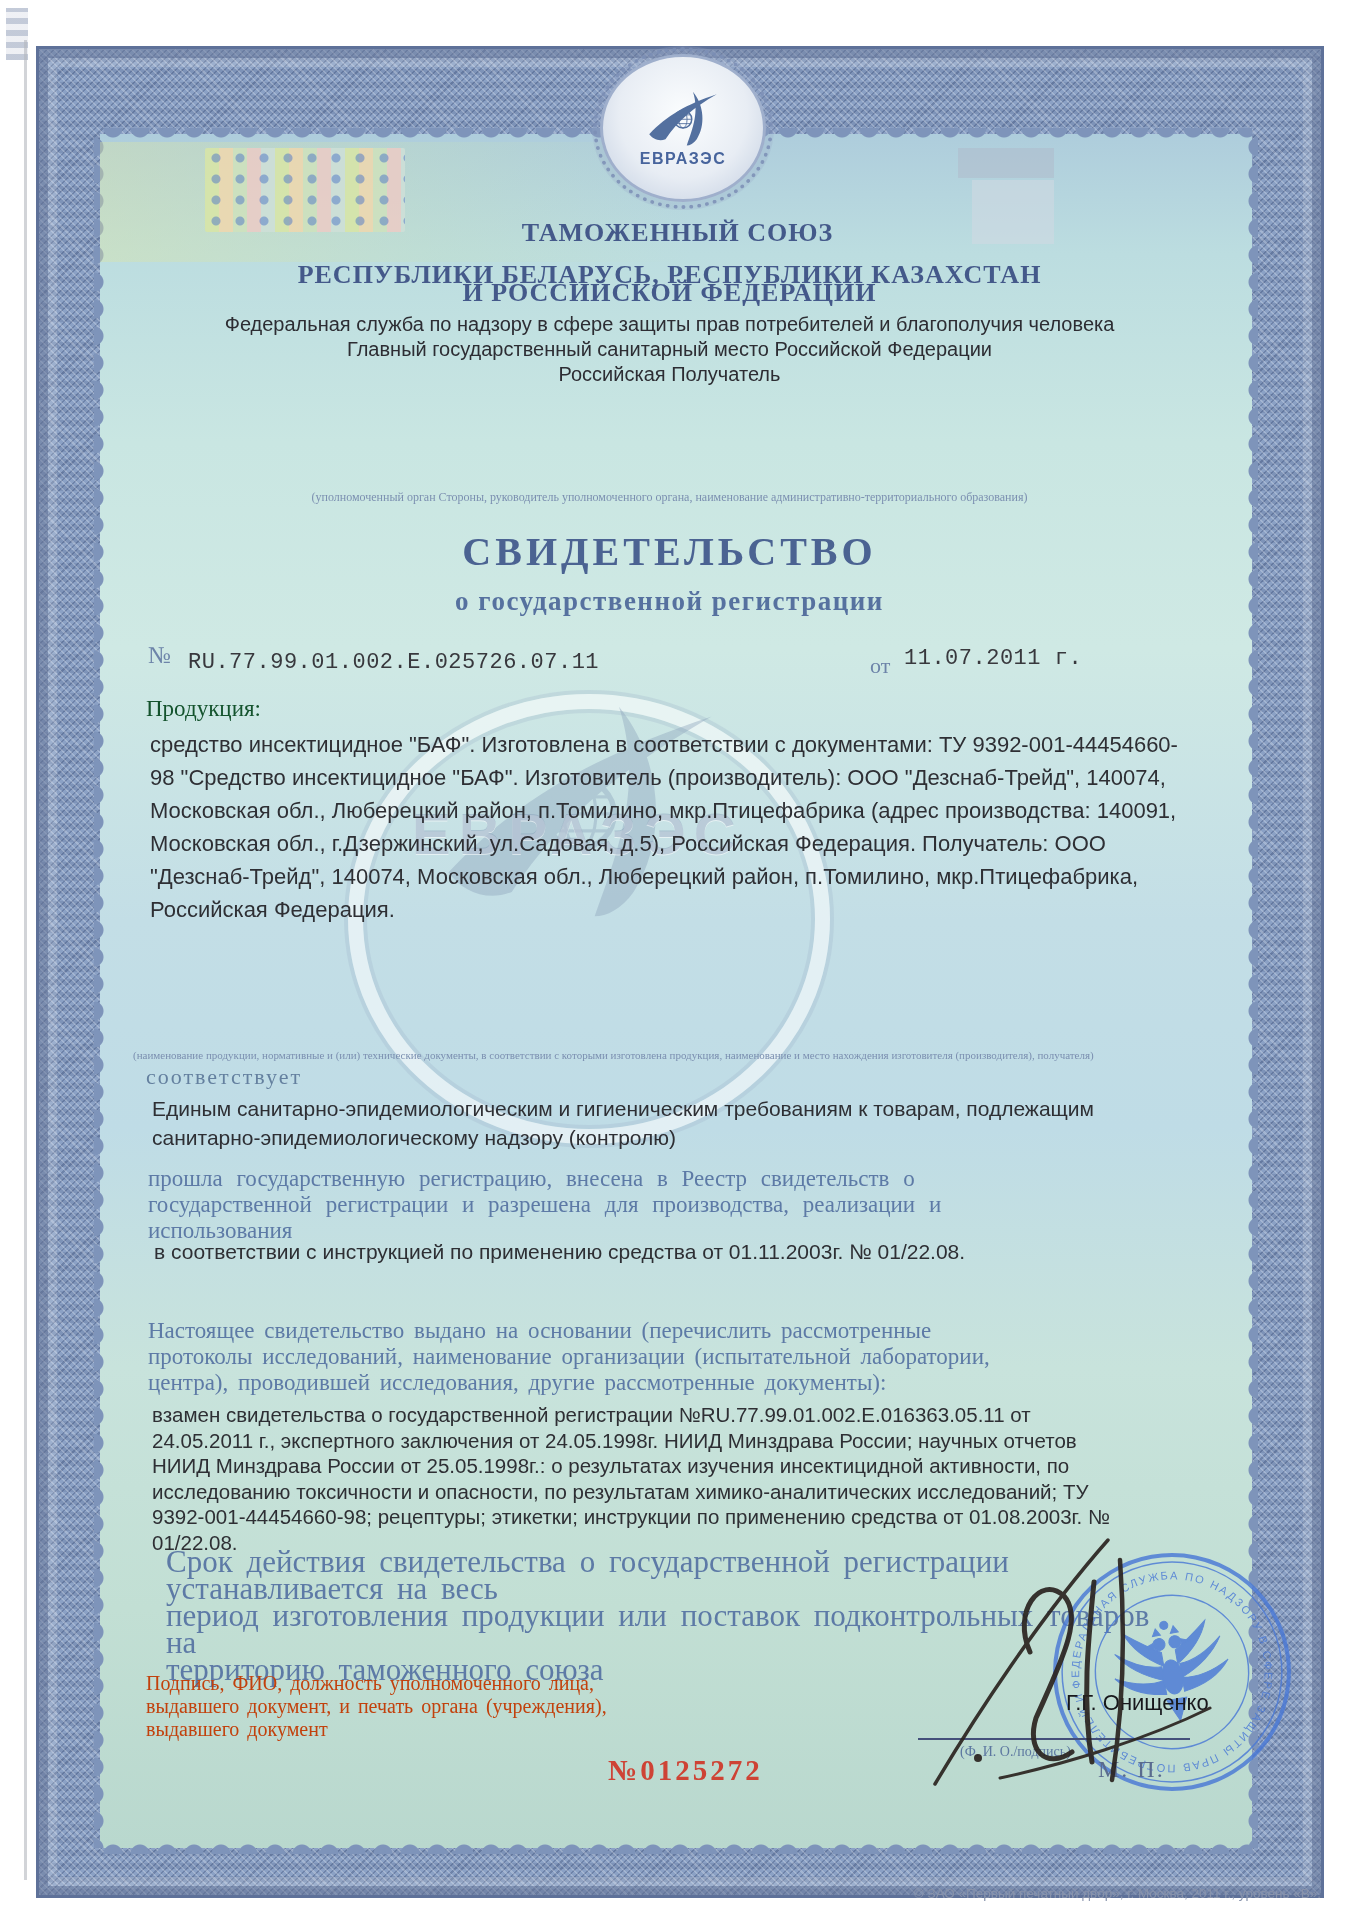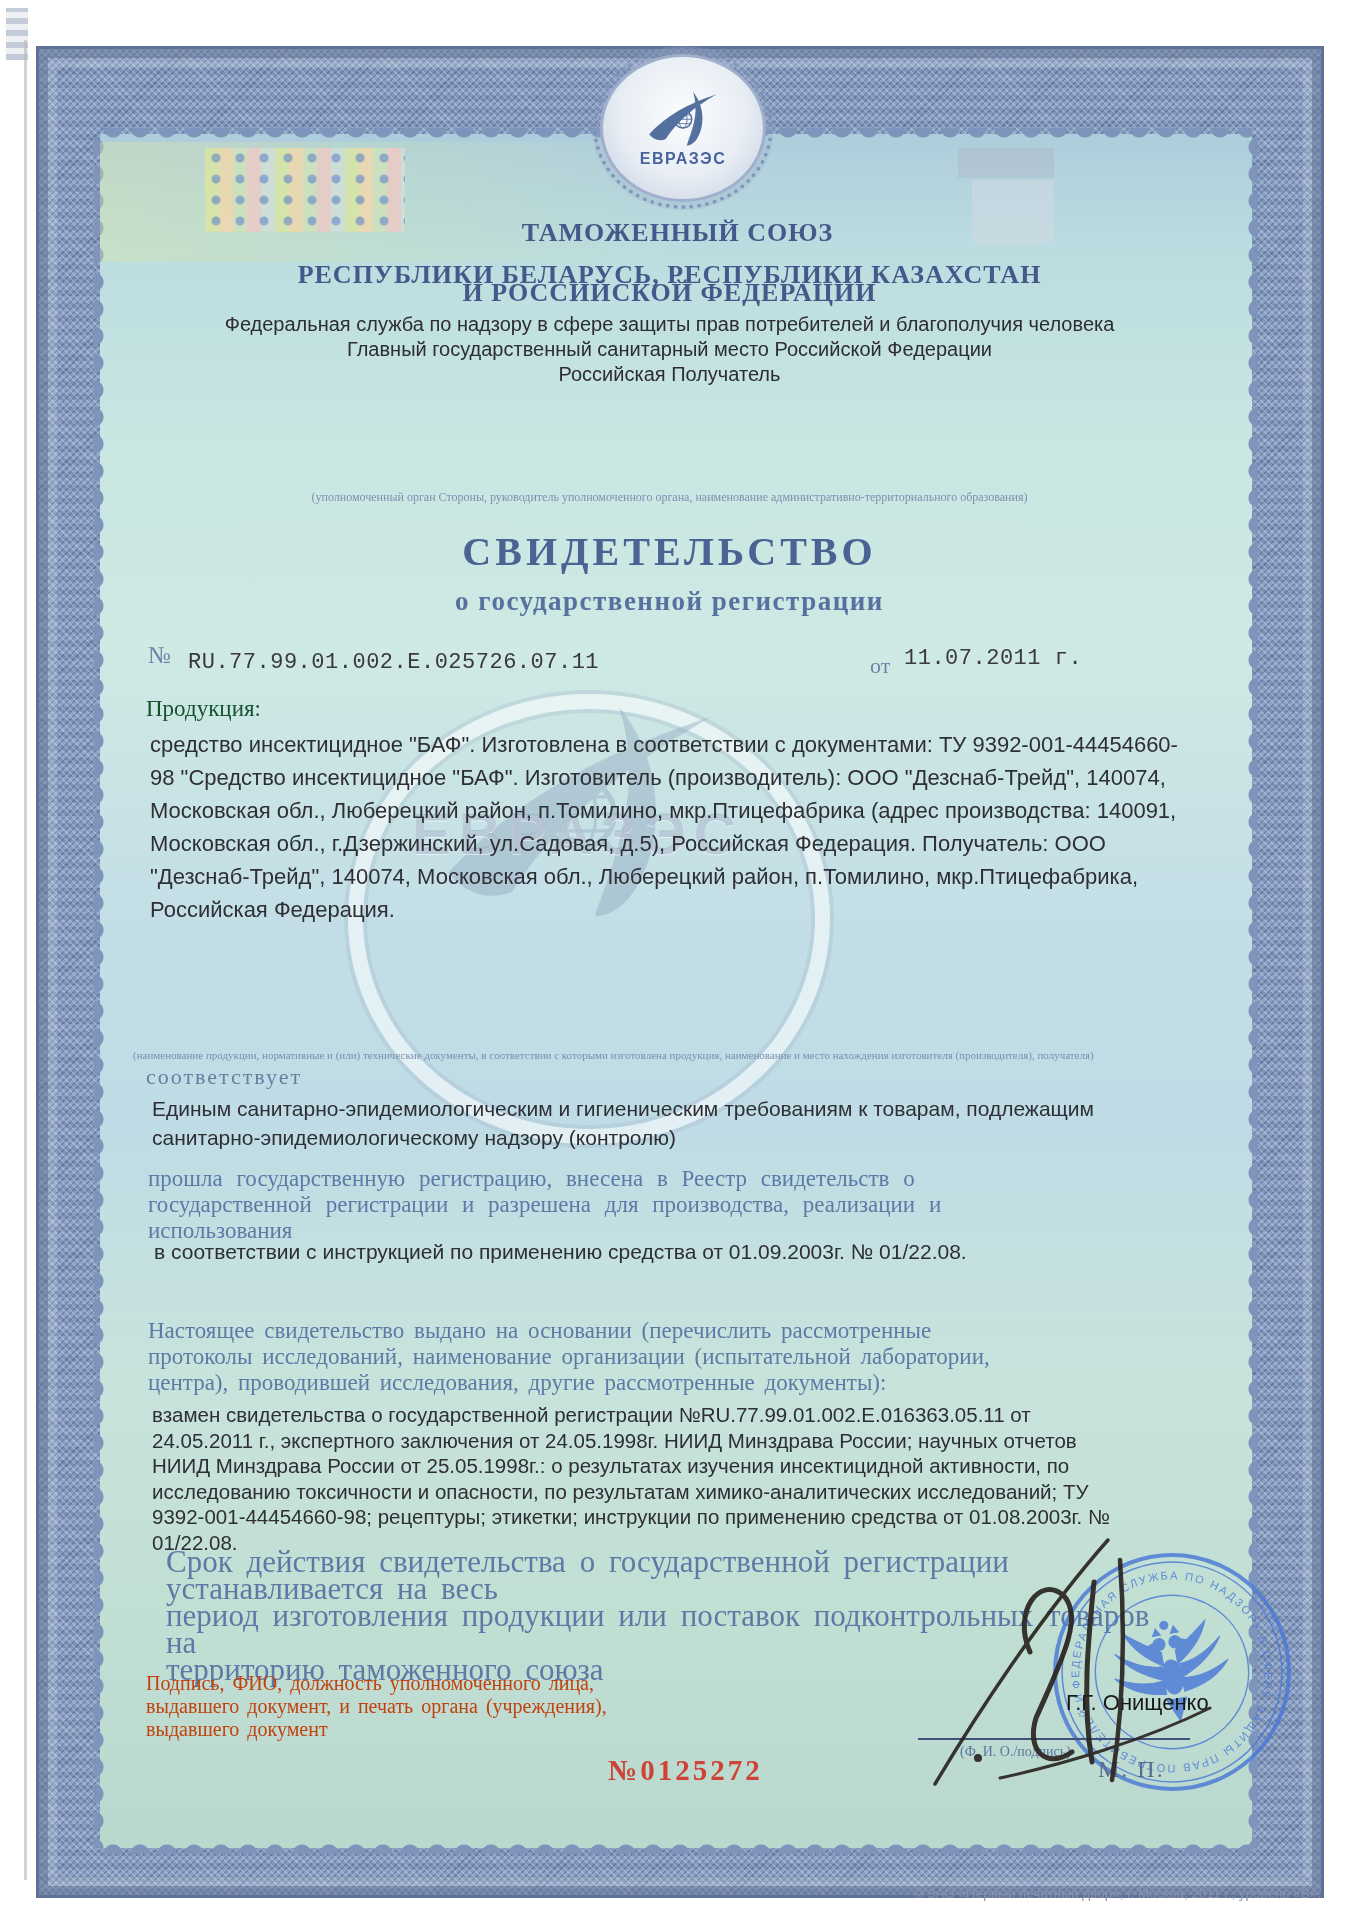--- a/index.html
+++ b/index.html
@@ -144,21 +144,21 @@
 Российская Федерация.</div>
 <div class="t cap" style="left:133px;top:1049px;font-size:11px;white-space:nowrap;">(наименование продукции, нормативные и (или) технические документы, в соответствии с которыми изготовлена продукция, наименование и место нахождения изготовителя (производителя), получателя)</div>
 
 <div class="t serif" style="left:146px;top:1064px;font-size:22px;letter-spacing:2px;color:#64809f;">соответствует</div>
 <div class="t sansD pre" style="left:152px;top:1094px;font-size:21px;line-height:29px;">Единым санитарно-эпидемиологическим и гигиеническим требованиям к товарам, подлежащим
 санитарно-эпидемиологическому надзору (контролю)</div>
 
 <div class="t serif pre" style="left:148px;top:1166px;width:960px;font-size:23px;line-height:26px;word-spacing:8px;">прошла государственную регистрацию, внесена в Реестр свидетельств о
 государственной регистрации и разрешена для производства, реализации и
 использования</div>
-<div class="t sansD" style="left:154px;top:1240px;font-size:21px;">в соответствии с инструкцией по применению средства от 01.09.2003г. № 01/22.08.</div>
+<div class="t sansD" style="left:154px;top:1240px;font-size:21px;">в соответствии с инструкцией по применению средства от 01.11.2003г. № 01/22.08.</div>
 
 <div class="t serif pre" style="left:148px;top:1318px;width:1000px;font-size:23px;line-height:26px;word-spacing:4px;">Настоящее свидетельство выдано на основании (перечислить рассмотренные
 протоколы исследований, наименование организации (испытательной лаборатории,
 центра), проводившей исследования, другие рассмотренные документы):</div>
 <div class="t sansD pre" style="left:152px;top:1402px;width:1100px;font-size:20.5px;line-height:25.5px;">взамен свидетельства о государственной регистрации №RU.77.99.01.002.Е.016363.05.11 от
 24.05.2011 г., экспертного заключения от 24.05.1998г. НИИД Минздрава России; научных отчетов
 НИИД Минздрава России от 25.05.1998г.: о результатах изучения инсектицидной активности, по
 исследованию токсичности и опасности, по результатам химико-аналитических исследований; ТУ
 9392-001-44454660-98; рецептуры; этикетки; инструкции по применению средства от 01.08.2003г. №
 01/22.08.</div>

